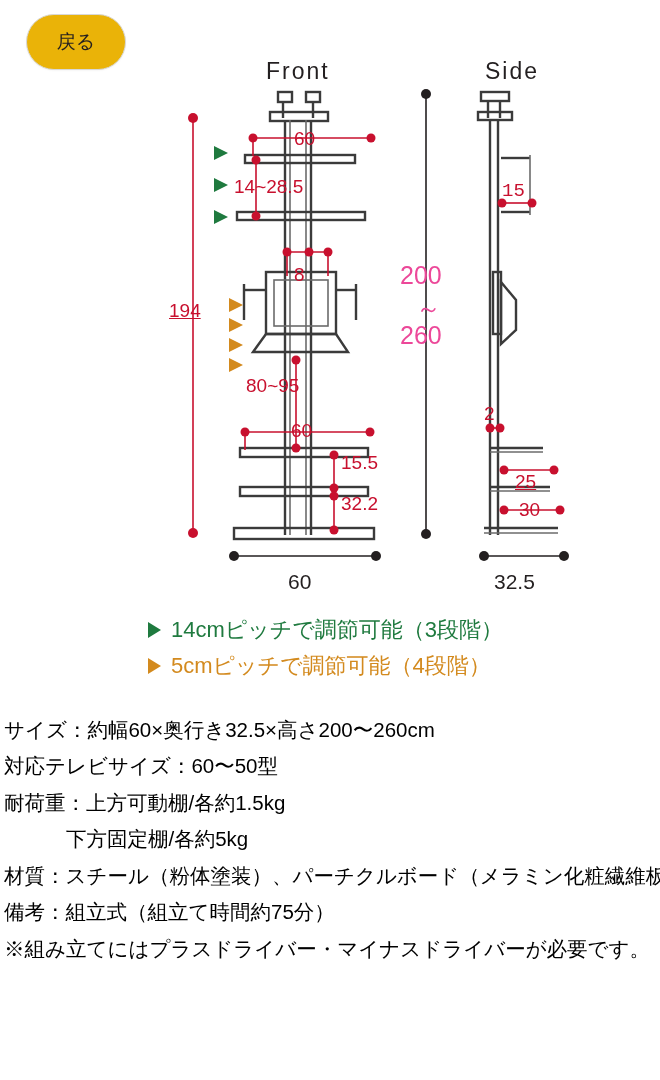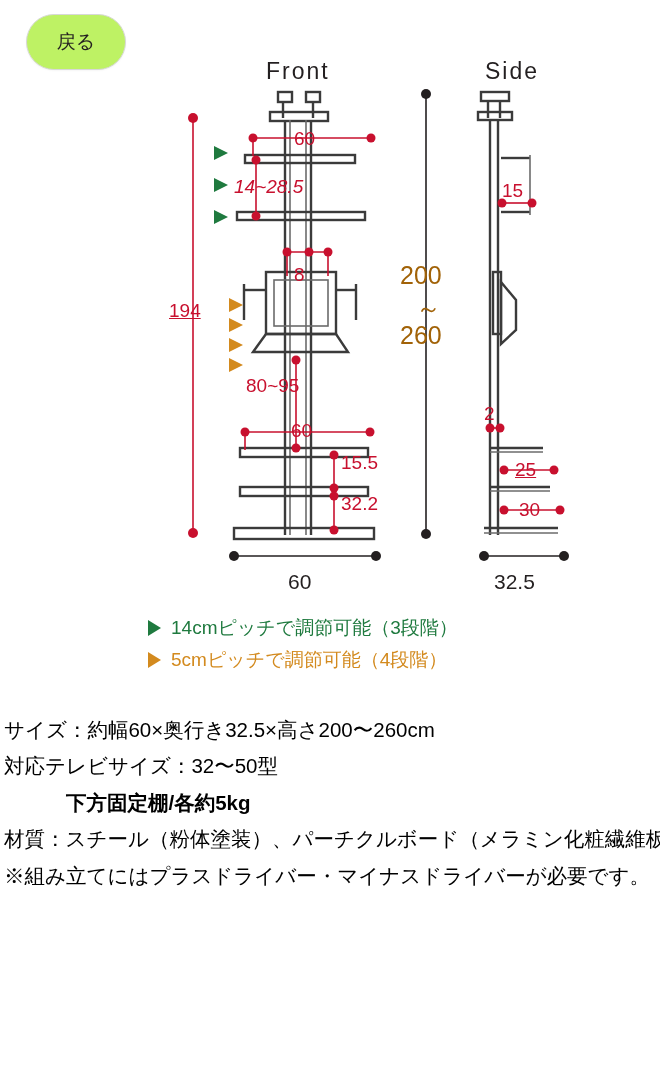--- a/index.html
+++ b/index.html
@@ -18,21 +18,21 @@
     background: #fff;
   }
 
   
   .back-btn {
     position: absolute;
     left: 26px; top: 14px;
     width: 100px; height: 56px;
     border: 1px solid #d8d8d8;
     border-radius: 28px;
-    background: #bef264;
+    background: #eab308;
     display: flex;
     align-items: center;
     justify-content: center;
     font-size: 19px;
     color: #231f20;
     box-shadow: 0 1px 2px rgba(0,0,0,0.04);
     cursor: pointer;
   }
 
   
@@ -58,38 +58,38 @@
     white-space: nowrap;
   }
   .dim-black {
     position: absolute;
     color: #231f20;
     font-size: 21px;
     white-space: nowrap;
   }
   .dim-big {
     position: absolute;
-    color: #a16207;
+    color: #ec4899;
     font-size: 25px;
     line-height: 1.05;
     text-align: center;
     white-space: nowrap;
   }
 
   
   .legend {
     position: absolute;
     left: 0; top: 612px;
     width: 660px;
   }
   .legend-row {
     display: flex;
     align-items: center;
     padding: 3px 0 3px 148px;
-    font-size: 19px;
+    font-size: 22px;
   }
   .legend-green { color: #1f7a3f; }
   .legend-orange { color: #d38a1e; }
   .tri {
     width: 0; height: 0;
     border-top: 8px solid transparent;
     border-bottom: 8px solid transparent;
     margin-right: 10px;
     flex: 0 0 auto;
   }
@@ -99,21 +99,21 @@
   
   .specs {
     position: absolute;
     left: 4px; top: 712px;
     width: 648px;
     font-size: 20.5px;
     line-height: 1.78;
     color: #000000;
   }
   .specs .line { white-space: pre; }
-  .specs .indent { padding-left: 62px; font-weight: bold; }
+  .specs .indent { padding-left: 62px; }
 </style>
 </head>
 <body>
 
 <div id="page">
 
   <div class="back-btn">
     <span>戻る</span>
   </div>
 
@@ -250,52 +250,54 @@
       <polygon points="176,146 190,153 176,160" fill="#1f7a3f"></polygon>
       <polygon points="176,178 190,185 176,192" fill="#1f7a3f"></polygon>
       <polygon points="176,210 190,217 176,224" fill="#1f7a3f"></polygon>
       <polygon points="191,298 205,305 191,312" fill="#d38a1e"></polygon>
       <polygon points="191,318 205,325 191,332" fill="#d38a1e"></polygon>
       <polygon points="191,338 205,345 191,352" fill="#d38a1e"></polygon>
       <polygon points="191,358 205,365 191,372" fill="#d38a1e"></polygon>
     </svg>
 
     <div class="dim" style="left:256px; top:128px;">60</div>
-    <div class="dim" style="left:196px; top:176px;font-style:italic;">14~28.5</div>
+    <div class="dim" style="left:196px; top:176px;">14~28.5</div>
     <div class="dim" style="left:256px; top:264px;">8</div>
     <div class="dim" style="left:131px; top:300px;text-decoration:underline;">194</div>
     <div class="dim" style="left:208px; top:375px;">80~95</div>
     <div class="dim" style="left:253px; top:420px;">60</div>
     <div class="dim" style="left:303px; top:452px;">15.5</div>
     <div class="dim" style="left:303px; top:493px;">32.2</div>
     <div class="dim-black" style="left:250px; top:570px;">60</div>
 
     <div class="dim-big" style="left:362px; top:262px;">200</div>
     <div class="dim-big" style="left:378px; top:295px;">～</div>
     <div class="dim-big" style="left:362px; top:322px;">260</div>
 
-    <div class="dim" style="left:464px; top:180px;">15</div>
+    <div class="dim" style="left:464px; top:180px;font-family:Liberation Mono, monospace;">15</div>
     <div class="dim" style="left:446px; top:403px;">2</div>
-    <div class="dim" style="left:477px; top:459px;text-decoration:underline;">25</div>
+    <div class="dim" style="left:477px; top:471px;text-decoration:underline;">25</div>
     <div class="dim" style="left:481px; top:499px;">30</div>
     <div class="dim-black" style="left:456px; top:570px;">32.5</div>
   </div>
 
   <div class="legend">
     <div class="legend-row legend-green">
       <span class="tri tri-green"></span>
       <span>14cmピッチで調節可能（3段階）</span>
     </div>
     <div class="legend-row legend-orange">
       <span class="tri tri-orange"></span>
       <span>5cmピッチで調節可能（4段階）</span>
     </div>
   </div>
 
   <div class="specs">
     <div class="line">サイズ：約幅60×奥行き32.5×高さ200〜260cm</div>
-    <div class="line">対応テレビサイズ：32〜50型</div>
+    <div class="line">対応テレビサイズ：60〜50型</div>
+    <div class="line">耐荷重：上方可動棚/各約1.5kg</div>
     <div class="line indent">下方固定棚/各約5kg</div>
     <div class="line">材質：スチール（粉体塗装）、パーチクルボード（メラミン化粧繊維板）</div>
+    <div class="line">備考：組立式（組立て時間約75分）</div>
     <div class="line">※組み立てにはプラスドライバー・マイナスドライバーが必要です。</div>
   </div>
 
 </div>
 
 </body></html>

